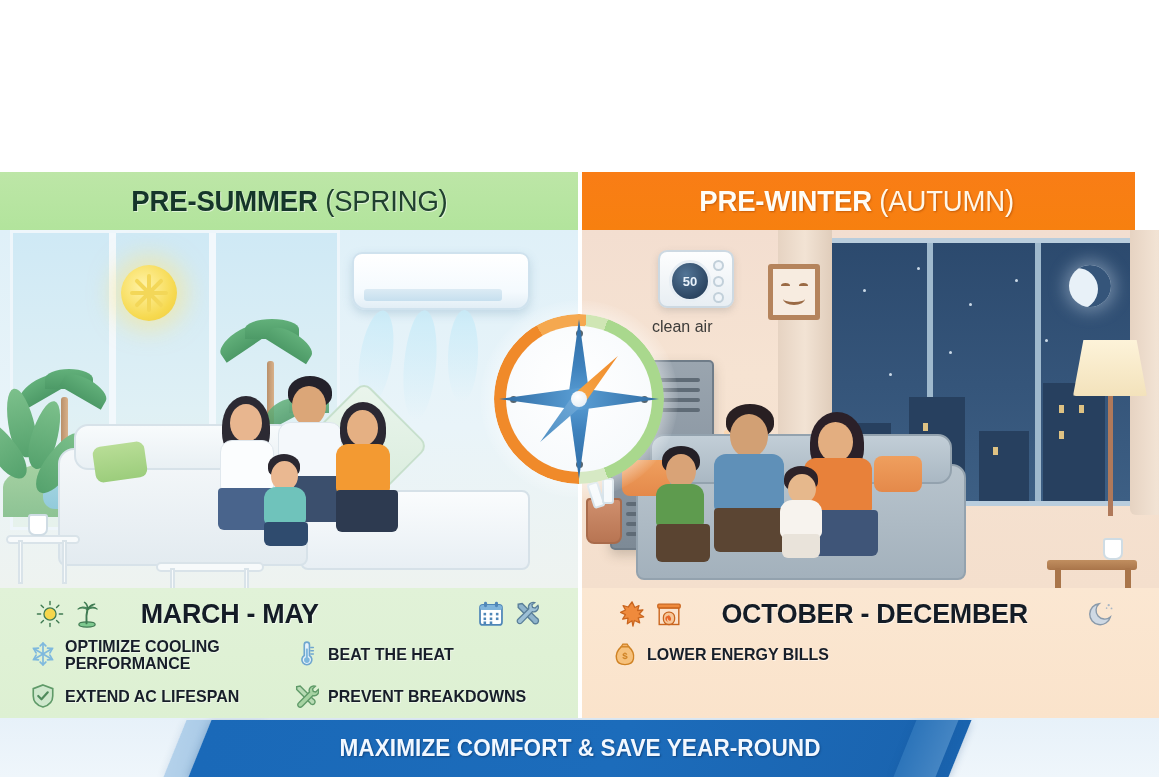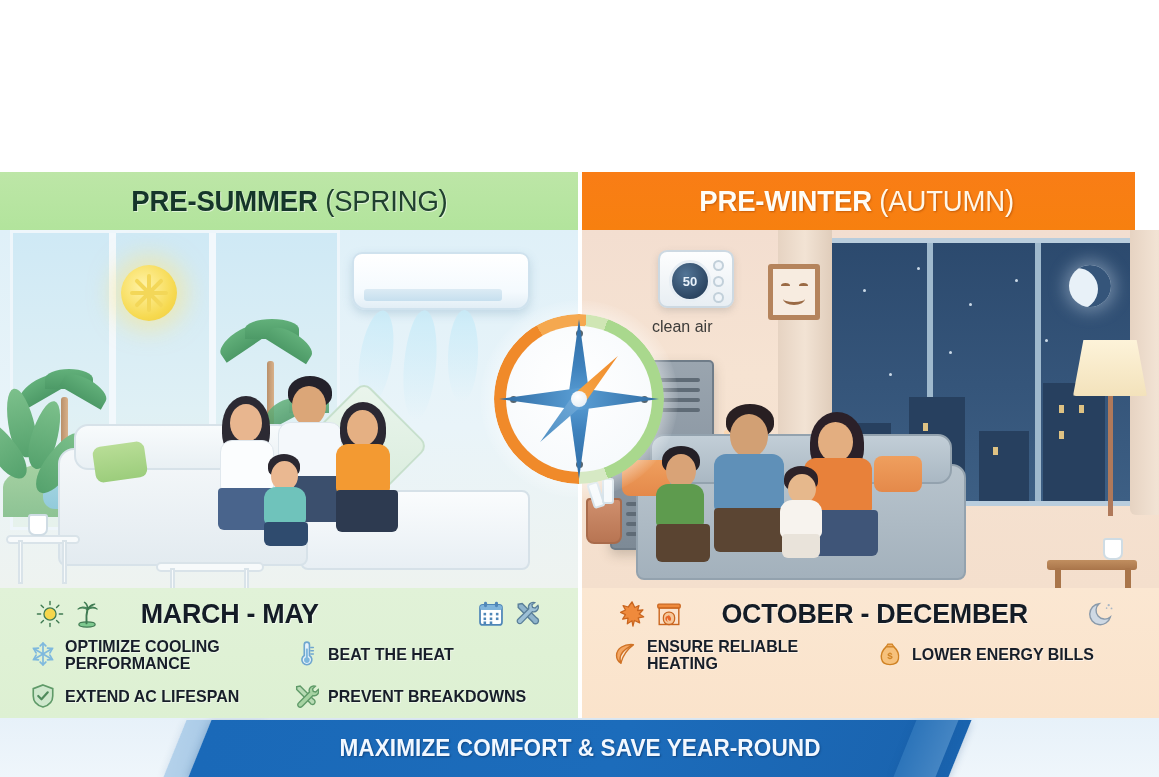--- a/index.html
+++ b/index.html
@@ -660,29 +660,20 @@
         <svg width="28" height="28" viewBox="0 0 24 24">
           <path d="M20 14.6 A9 9 0 1 1 10.4 3.2 A7.2 7.2 0 0 0 20 14.6 Z" fill="#cfd9e4" stroke="#8a9aaa" stroke-width="1.2"></path>
           <circle cx="18.6" cy="4.4" r="1" fill="#a9b7c6"></circle>
           <circle cx="21" cy="7.2" r=".8" fill="#a9b7c6"></circle>
           <circle cx="16.8" cy="7" r=".7" fill="#a9b7c6"></circle>
         </svg>
       </div>
     </div>
 
     <div class="benefits" style="padding:0 20px 0 34px;">
-      <div class="benefit">
-        <div class="bicon">
-          <svg width="26" height="28" viewBox="0 0 24 24">
-            <path d="M19.8 3.4 C11.4 2.6 4.2 6.6 4.2 13.4 c0 3 1.6 5.6 4 7 C5.8 14.4 9.6 8.2 19.8 3.4 Z" fill="#f4a662" stroke="#cf7226" stroke-width="1.3" stroke-linejoin="round"></path>
-            <path d="M8.2 20.4 C10 13.4 13.6 8 19.4 3.8" stroke="#cf7226" stroke-width="1.2" fill="none" stroke-linecap="round"></path>
-          </svg>
-        </div>
-        <div class="benefit-text">ENSURE RELIABLE HEATING</div>
-      </div>
 
 
       <div class="benefit">
         <div class="bicon">
           <svg width="26" height="28" viewBox="0 0 24 24">
             <path d="M8.4 5.4 h7.2 l-1.6-2.6 H10 Z" fill="#f3b36b" stroke="#cf8224" stroke-width="1.1"></path>
             <path d="M8.4 5.4 C4.8 8.6 3.4 12.4 4.2 16.6 C4.8 20 7.4 21.8 12 21.8 s7.2-1.8 7.8-5.2 C20.6 12.4 19.2 8.6 15.6 5.4 Z" fill="#f6c17c" stroke="#cf8224" stroke-width="1.3"></path>
             <text x="12" y="17" font-size="9" font-weight="bold" fill="#cf8224" text-anchor="middle" font-family="Liberation Sans, sans-serif">$</text>
           </svg>
         </div>

